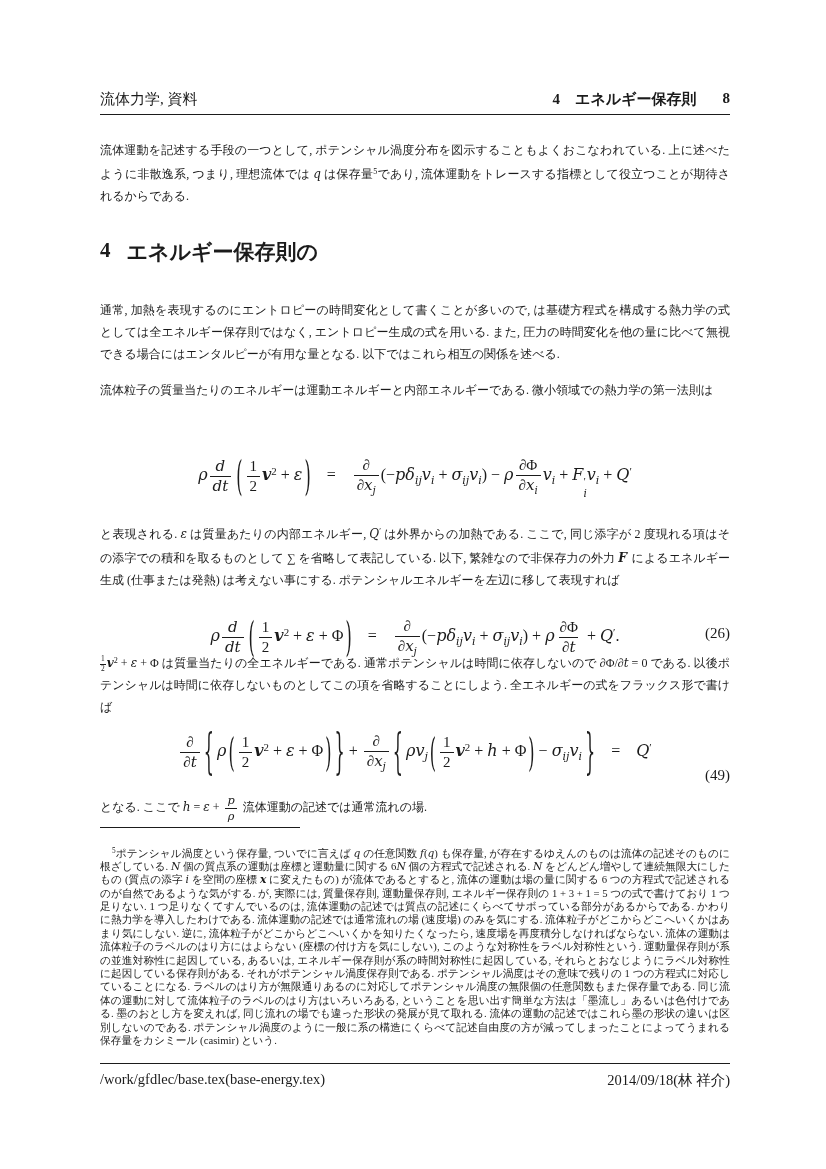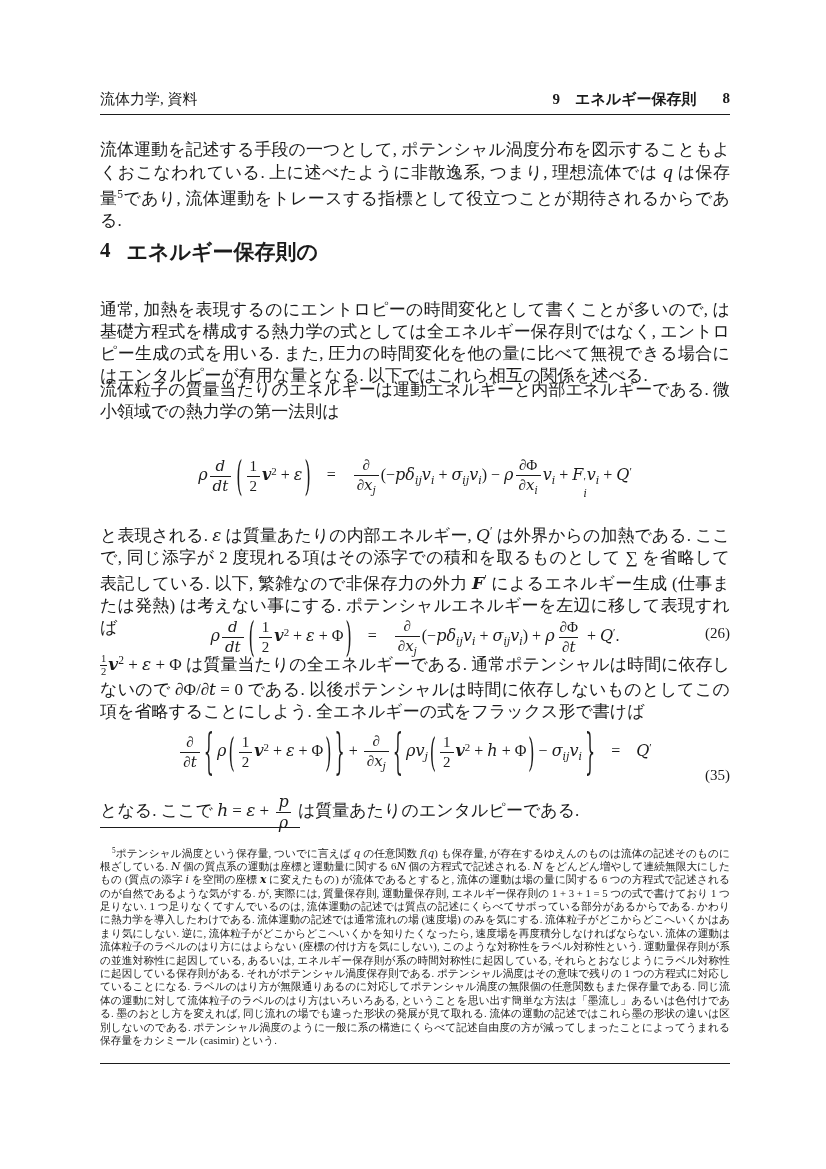--- a/index.html
+++ b/index.html
@@ -3,21 +3,21 @@
 <meta charset="utf-8">
 <style>
   html,body{margin:0;padding:0;background:#ffffff;}
   .page{position:relative;width:826px;height:1169px;background:#fff;color:#1b1b1b;
         font-family:"Liberation Serif","DejaVu Serif",serif;overflow:hidden;}
   .abs{position:absolute;left:100px;width:630px;}
   .hdr{top:90px;display:flex;justify-content:space-between;font-size:15px;}
   .hdr-right{display:flex;gap:26px;font-weight:bold;}
   .rule{position:absolute;left:100px;width:630px;height:1px;background:#1b1b1b;}
   .hdr-rule{top:114px;}
-  .body{font-size:17px;line-height:22px;text-align:justify;margin:0;}
+  .body{font-size:12px;line-height:22px;text-align:justify;margin:0;}
   .p1{top:139px;}
   .sec-h{top:238px;font-size:21px;font-weight:bold;display:flex;gap:16px;margin:0;}
   .p2{top:299px;}
   .p3{top:379px;}
   .eq{position:absolute;left:100px;width:630px;text-align:center;font-size:16px;}
   .eq25{top:445px;line-height:52px;}
   .eq26{top:608px;line-height:48px;}
   .eq27{top:720px;line-height:54px;}
   .eqnum{position:absolute;left:100px;width:630px;text-align:right;font-size:15px;line-height:18px;}
   .n25{top:492px;} .n26{top:624px;} .n27{top:766px;}
@@ -48,21 +48,21 @@
   .ss .dn{font-style:italic;font-family:"DejaVu Serif",serif;}
 </style>
 </head>
 <body>
 
 <div class="page">
 
   <div class="abs hdr">
     <span>流体力学, 資料</span>
     <span class="hdr-right">
-      <span>9　エネルギー保存則</span>
+      <span>4　エネルギー保存則</span>
       <span>8</span>
     </span>
   </div>
   <div class="rule hdr-rule"></div>
 
   <p class="abs body p1"><span class="rm">流体運動を記述する手段の一つとして, ポテンシャル渦度分布を図示することもよくおこなわれている. 上に述べたように非散逸系, つまり, 理想流体では </span><span class="it">q</span><span class="rm"> は保存量</span><span class="sup">5</span><span class="rm">であり, 流体運動をトレースする指標として役立つことが期待されるからである.</span></p>
 
   <h2 class="abs sec-h">
     <span>4</span>
     <span>エネルギー保存則の</span>
@@ -116,25 +116,29 @@
       </span><span class="spc" style="width: 2px;"></span><span class="bg" style="transform: scaleY(3);">{</span><span class="spc" style="width: 3px;"></span><span class="it">ρ</span><span class="spc" style="width: 2px;"></span><span class="bg" style="transform: scaleY(2.5);">(</span><span class="spc" style="width: 2px;"></span><span class="fr">
         <span class="num"><span class="rm">1</span></span>
         <span class="den"><span class="rm">2</span></span>
       </span><span class="bi">v</span><span class="sup">2</span><span class="rm"> + </span><span class="it">ε</span><span class="rm"> + Φ</span><span class="spc" style="width: 2px;"></span><span class="bg" style="transform: scaleY(2.5);">)</span><span class="spc" style="width: 3px;"></span><span class="bg" style="transform: scaleY(3);">}</span><span class="rm"> + </span><span class="fr">
         <span class="num"><span class="rm">∂</span></span>
         <span class="den"><span class="rm">∂</span><span class="it">x</span><span class="sub">j</span></span>
       </span><span class="spc" style="width: 2px;"></span><span class="bg" style="transform: scaleY(3);">{</span><span class="spc" style="width: 3px;"></span><span class="it">ρ</span><span class="it">v</span><span class="sub">j</span><span class="spc" style="width: 2px;"></span><span class="bg" style="transform: scaleY(2.5);">(</span><span class="spc" style="width: 2px;"></span><span class="fr">
         <span class="num"><span class="rm">1</span></span>
         <span class="den"><span class="rm">2</span></span>
       </span><span class="bi">v</span><span class="sup">2</span><span class="rm"> + </span><span class="it">h</span><span class="rm"> + Φ</span><span class="spc" style="width: 2px;"></span><span class="bg" style="transform: scaleY(2.5);">)</span><span class="rm"> − </span><span class="it">σ</span><span class="sub">ij</span><span class="it">v</span><span class="sub">i</span><span class="spc" style="width: 3px;"></span><span class="bg" style="transform: scaleY(3);">}</span><span class="spc" style="width: 16px;"></span><span class="rm">=</span><span class="spc" style="width: 16px;"></span><span class="it">Q</span><span class="sup">′</span></div>
-  <div class="eqnum n27">(35)</div>
+  <div class="eqnum n27">(49)</div>
 
   <p class="abs body p6"><span class="rm">となる. ここで </span><span class="it">h</span><span class="rm"> = </span><span class="it">ε</span><span class="rm"> + </span><span class="fr">
         <span class="num"><span class="it">p</span></span>
         <span class="den"><span class="it">ρ</span></span>
-      </span><span class="rm"> は質量あたりのエンタルピーである.</span></p>
+      </span><span class="rm"> 流体運動の記述では通常流れの場.</span></p>
 
   <div class="rule fn-rule"></div>
   <p class="abs footnote"><span class="sup">5</span><span class="rm">ポテンシャル渦度という保存量, ついでに言えば </span><span class="it">q</span><span class="rm"> の任意関数 </span><span class="it">f</span><span class="rm">(</span><span class="it">q</span><span class="rm">) も保存量, が存在するゆえんのものは流体の記述そのものに根ざしている. </span><span class="it">N</span><span class="rm"> 個の質点系の運動は座標と運動量に関する 6</span><span class="it">N</span><span class="rm"> 個の方程式で記述される. </span><span class="it">N</span><span class="rm"> をどんどん増やして連続無限大にしたもの (質点の添字 </span><span class="it">i</span><span class="rm"> を空間の座標 </span><span class="bi">x</span><span class="rm"> に変えたもの) が流体であるとすると, 流体の運動は場の量に関する 6 つの方程式で記述されるのが自然であるような気がする. が, 実際には, 質量保存則, 運動量保存則, エネルギー保存則の 1 + 3 + 1 = 5 つの式で書けており 1 つ足りない. 1 つ足りなくてすんでいるのは, 流体運動の記述では質点の記述にくらべてサボっている部分があるからである. かわりに熱力学を導入したわけである. 流体運動の記述では通常流れの場 (速度場) のみを気にする. 流体粒子がどこからどこへいくかはあまり気にしない. 逆に, 流体粒子がどこからどこへいくかを知りたくなったら, 速度場を再度積分しなければならない. 流体の運動は流体粒子のラベルのはり方にはよらない (座標の付け方を気にしない), このような対称性をラベル対称性という. 運動量保存則が系の並進対称性に起因している, あるいは, エネルギー保存則が系の時間対称性に起因している, それらとおなじようにラベル対称性に起因している保存則がある. それがポテンシャル渦度保存則である. ポテンシャル渦度はその意味で残りの 1 つの方程式に対応していることになる. ラベルのはり方が無限通りあるのに対応してポテンシャル渦度の無限個の任意関数もまた保存量である. 同じ流体の運動に対して流体粒子のラベルのはり方はいろいろある, ということを思い出す簡単な方法は「墨流し」あるいは色付けである. 墨のおとし方を変えれば, 同じ流れの場でも違った形状の発展が見て取れる. 流体の運動の記述ではこれら墨の形状の違いは区別しないのである. ポテンシャル渦度のように一般に系の構造にくらべて記述自由度の方が減ってしまったことによってうまれる保存量をカシミール (casimir) という.</span></p>
 
   <div class="rule ftr-rule"></div>
+  <div class="abs ftr">
+    <span>/work/gfdlec/base.tex(base-energy.tex)</span>
+    <span>2014/09/18(林 祥介)</span>
+  </div>
 
 </div>
 
 </body></html>

